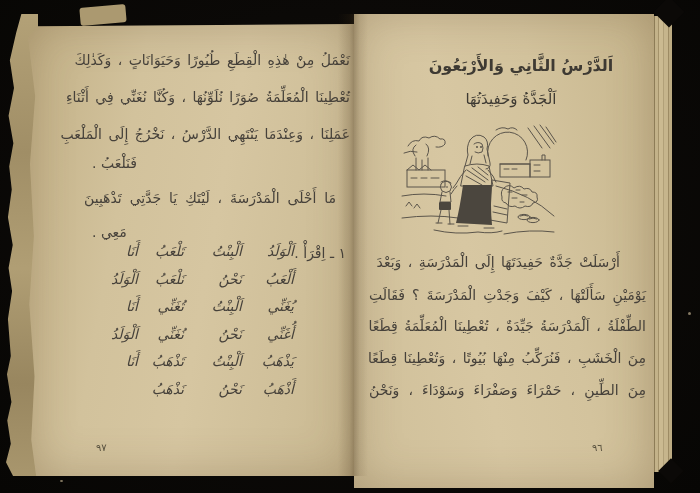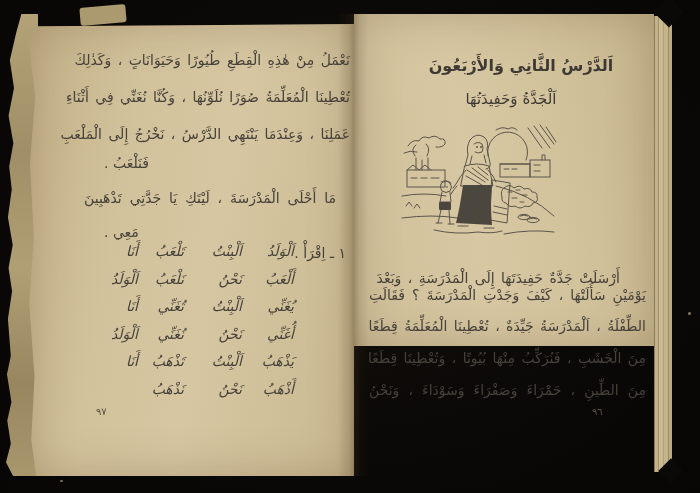--- a/index.html
+++ b/index.html
@@ -21,54 +21,54 @@
     position:absolute;left:74px;top:-4px;width:46px;height:18px;
     background:#ab9970;transform:rotate(-5deg);border-radius:3px;
   }
   .page{position:absolute;box-shadow:inset 0 0 46px rgba(92,70,38,.28);}
   .left-page{
     left:22px;top:14px;width:326px;height:452px;
     background:linear-gradient(100deg,#c2b086 0%,#d2c29c 30%,#d6c6a1 55%,#cfbf99 80%,#c9b890 100%);
     clip-path:polygon(0 3%,3% .5%,100% 0,100% 100%,2.5% 100%,1% 92%,2% 78%,.4% 62%,1.8% 47%,.6% 31%,2.2% 16%);
   }
   .right-page{
-    left:348px;top:4px;width:300px;height:332px;
+    left:348px;top:4px;width:300px;height:474px;
     background:linear-gradient(260deg,#c6b58c 0%,#d3c39d 35%,#d7c7a2 60%,#cfbf99 100%);
   }
   .edge-strip{
     position:absolute;left:648px;top:6px;width:18px;height:456px;
     background:repeating-linear-gradient(90deg,#8d7c57 0 1px,#c3b289 1px 4px,#a4926a 4px 5px,#cbba91 5px 9px,#b1a078 9px 10px,#c6b58c 10px 14px,#9d8b64 14px 15px,#bdac83 15px 18px);
   }
   .corner-cut-tr{position:absolute;left:652px;top:-9px;width:22px;height:22px;background:#0b0907;transform:rotate(45deg);}
   .corner-cut-br{position:absolute;left:656px;top:452px;width:18px;height:18px;background:#0b0907;transform:rotate(45deg);}
   .spine-shadow{
     position:absolute;left:332px;top:4px;width:30px;height:462px;pointer-events:none;
     background:linear-gradient(90deg,rgba(70,52,26,0) 0%,rgba(70,52,26,.16) 38%,rgba(70,52,26,.30) 52%,rgba(70,52,26,.10) 72%,rgba(70,52,26,0) 100%);
   }
 
   
   .ar{direction:rtl;color:#46413a;}
   .line{position:absolute;right:4px;width:266px;font-size:14px;line-height:24px;
         text-align:justify;text-align-last:justify;word-spacing:2px;white-space:nowrap;}
-  .line-left{position:absolute;left:76px;font-size:14px;line-height:24px;white-space:nowrap;text-align:center;}
+  .line-left{position:absolute;left:64px;font-size:14px;line-height:24px;white-space:nowrap;text-align:center;}
   .rline{position:absolute;right:8px;width:277px;font-size:14px;line-height:24px;
          text-align:justify;text-align-last:justify;word-spacing:2px;white-space:nowrap;}
-  .rline.first{right:34px;width:250px;text-align-last:right;margin-top:16px;}
+  .rline.first{right:34px;width:250px;text-align-last:right;}
   .lesson-title{position:absolute;top:42px;left:0;right:0;text-align:center;padding-left:34px;
                 font-size:16px;font-weight:bold;color:#3e3a33;white-space:nowrap;}
   .lesson-subtitle{position:absolute;top:76px;left:0;right:0;text-align:center;padding-left:14px;
                    font-size:15px;font-weight:normal;color:#3e3a33;white-space:nowrap;}
   .exercise-label{position:absolute;right:8px;top:217px;font-size:14px;line-height:24px;white-space:nowrap;}
   .exercise-grid{
     position:absolute;left:64px;top:215px;width:202px;direction:rtl;
     display:grid;grid-template-columns:52px 58px 46px 46px;grid-auto-rows:27.5px;
     font-size:14px;color:#46413a;
   }
   .xc{text-align:right;line-height:24px;white-space:nowrap;font-style:italic;}
-  .pageno{position:absolute;font-size:10px;color:#59523f;}
+  .pageno{position:absolute;font-size:10px;color:#59523f;margin-top:36px;}
 
   svg .ink{stroke:#5b554b;fill:none;stroke-width:1;stroke-linecap:round;}
   svg .inkfill{fill:#4b463e;stroke:none;}
 </style>
 </head>
 <body>
 
 <div class="speck" style="left:17px;top:300px;width:3px;height:3px;"></div>
 <div class="speck" style="left:9px;top:462px;width:4px;height:3px;"></div>
 <div class="speck" style="left:60px;top:480px;width:3px;height:2px;"></div>

